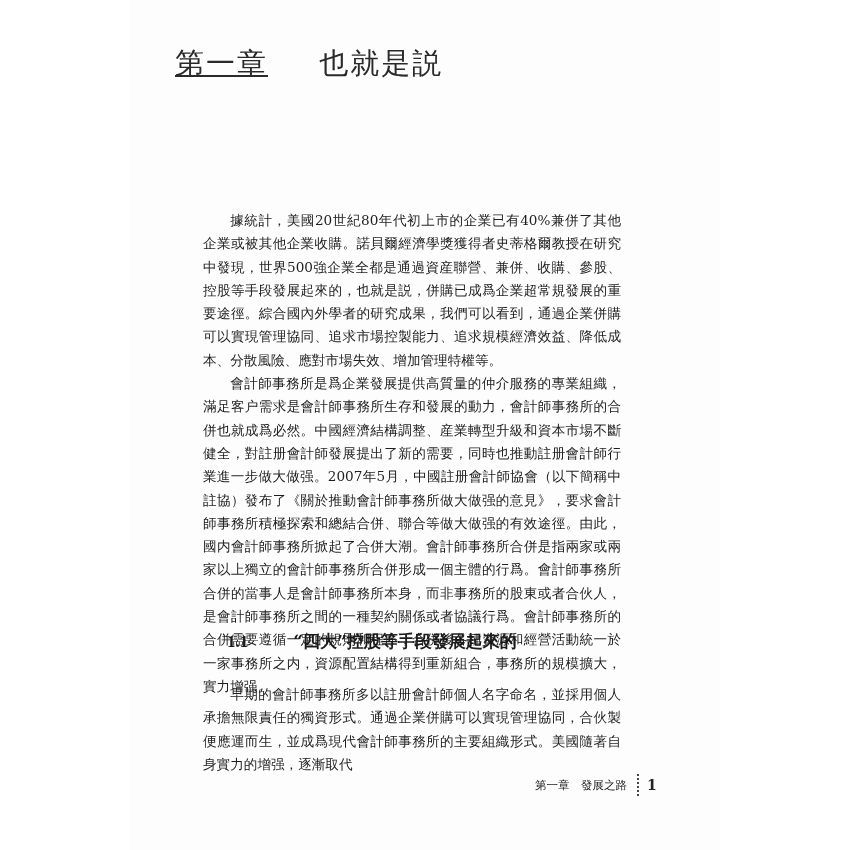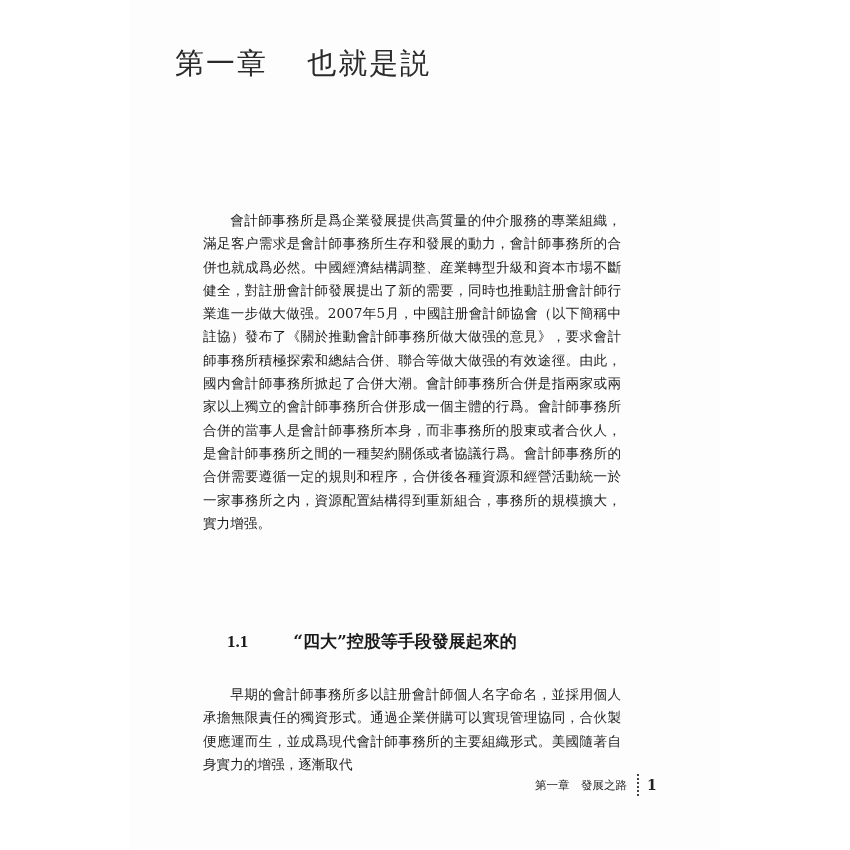--- a/index.html
+++ b/index.html
@@ -10,21 +10,21 @@
   .page {
     position: absolute; left: 130px; top: 0; width: 590px; height: 850px;
     background: #fdfdfd;
   }
   .chapter-title {
     position: absolute; left: 175px; top: 44px;
     font-family: "DejaVu Sans", "Liberation Sans", sans-serif;
     font-size: 29px; font-weight: normal; color: #2a2a2a; letter-spacing: 2px;
     white-space: nowrap;
   }
-  .chapter-title .num { margin-right: 28px; }
+  .chapter-title .num { margin-right: 40px; text-decoration: underline; }
   .body-text {
     position: absolute; left: 203px; width: 418px;
     font-size: 13.6px; line-height: 23.3px; text-align: justify;
     text-justify: inter-character;
   }
   .body-text p { margin: 0; text-indent: 2em; }
   .section-heading {
     position: absolute; left: 227px; top: 630px;
     font-size: 17px; font-weight: bold; color: #1a1a1a; white-space: nowrap;
   }
@@ -44,20 +44,21 @@
 <body>
 
 <div class="page"></div>
 
 <div class="chapter-title">
   <span class="num">第一章</span>
   <span>也就是説</span>
 </div>
 
 <div class="body-text" style="top:209px;">
+  <p>據統計，美國20世紀80年代初上市的企業已有40%兼併了其他企業或被其他企業收購。諾貝爾經濟學獎獲得者史蒂格爾教授在研究中發現，世界500強企業全都是通過資産聯營、兼併、收購、參股、控股等手段發展起來的，也就是説，併購已成爲企業超常規發展的重要途徑。綜合國內外學者的研究成果，我們可以看到，通過企業併購可以實現管理協同、追求市場控製能力、追求規模經濟效益、降低成本、分散風險、應對市場失效、增加管理特權等。</p>
   <p>會計師事務所是爲企業發展提供高質量的仲介服務的專業組織，滿足客户需求是會計師事務所生存和發展的動力，會計師事務所的合併也就成爲必然。中國經濟結構調整、産業轉型升級和資本市場不斷健全，對註册會計師發展提出了新的需要，同時也推動註册會計師行業進一步做大做强。2007年5月，中國註册會計師協會（以下簡稱中註協）發布了《關於推動會計師事務所做大做强的意見》，要求會計師事務所積極探索和總結合併、聯合等做大做强的有效途徑。由此，國内會計師事務所掀起了合併大潮。會計師事務所合併是指兩家或兩家以上獨立的會計師事務所合併形成一個主體的行爲。會計師事務所合併的當事人是會計師事務所本身，而非事務所的股東或者合伙人，是會計師事務所之間的一種契約關係或者協議行爲。會計師事務所的合併需要遵循一定的規則和程序，合併後各種資源和經營活動統一於一家事務所之内，資源配置結構得到重新組合，事務所的規模擴大，實力增强。</p>
 </div>
 
 <div class="section-heading">
   <span class="sec-num">1.1</span>
   <span>“四大”控股等手段發展起來的</span>
 </div>
 
 <div class="body-text" style="top:683px;">
   <p>早期的會計師事務所多以註册會計師個人名字命名，並採用個人承擔無限責任的獨資形式。通過企業併購可以實現管理協同，合伙製便應運而生，並成爲現代會計師事務所的主要組織形式。美國隨著自身實力的增强，逐漸取代</p>

